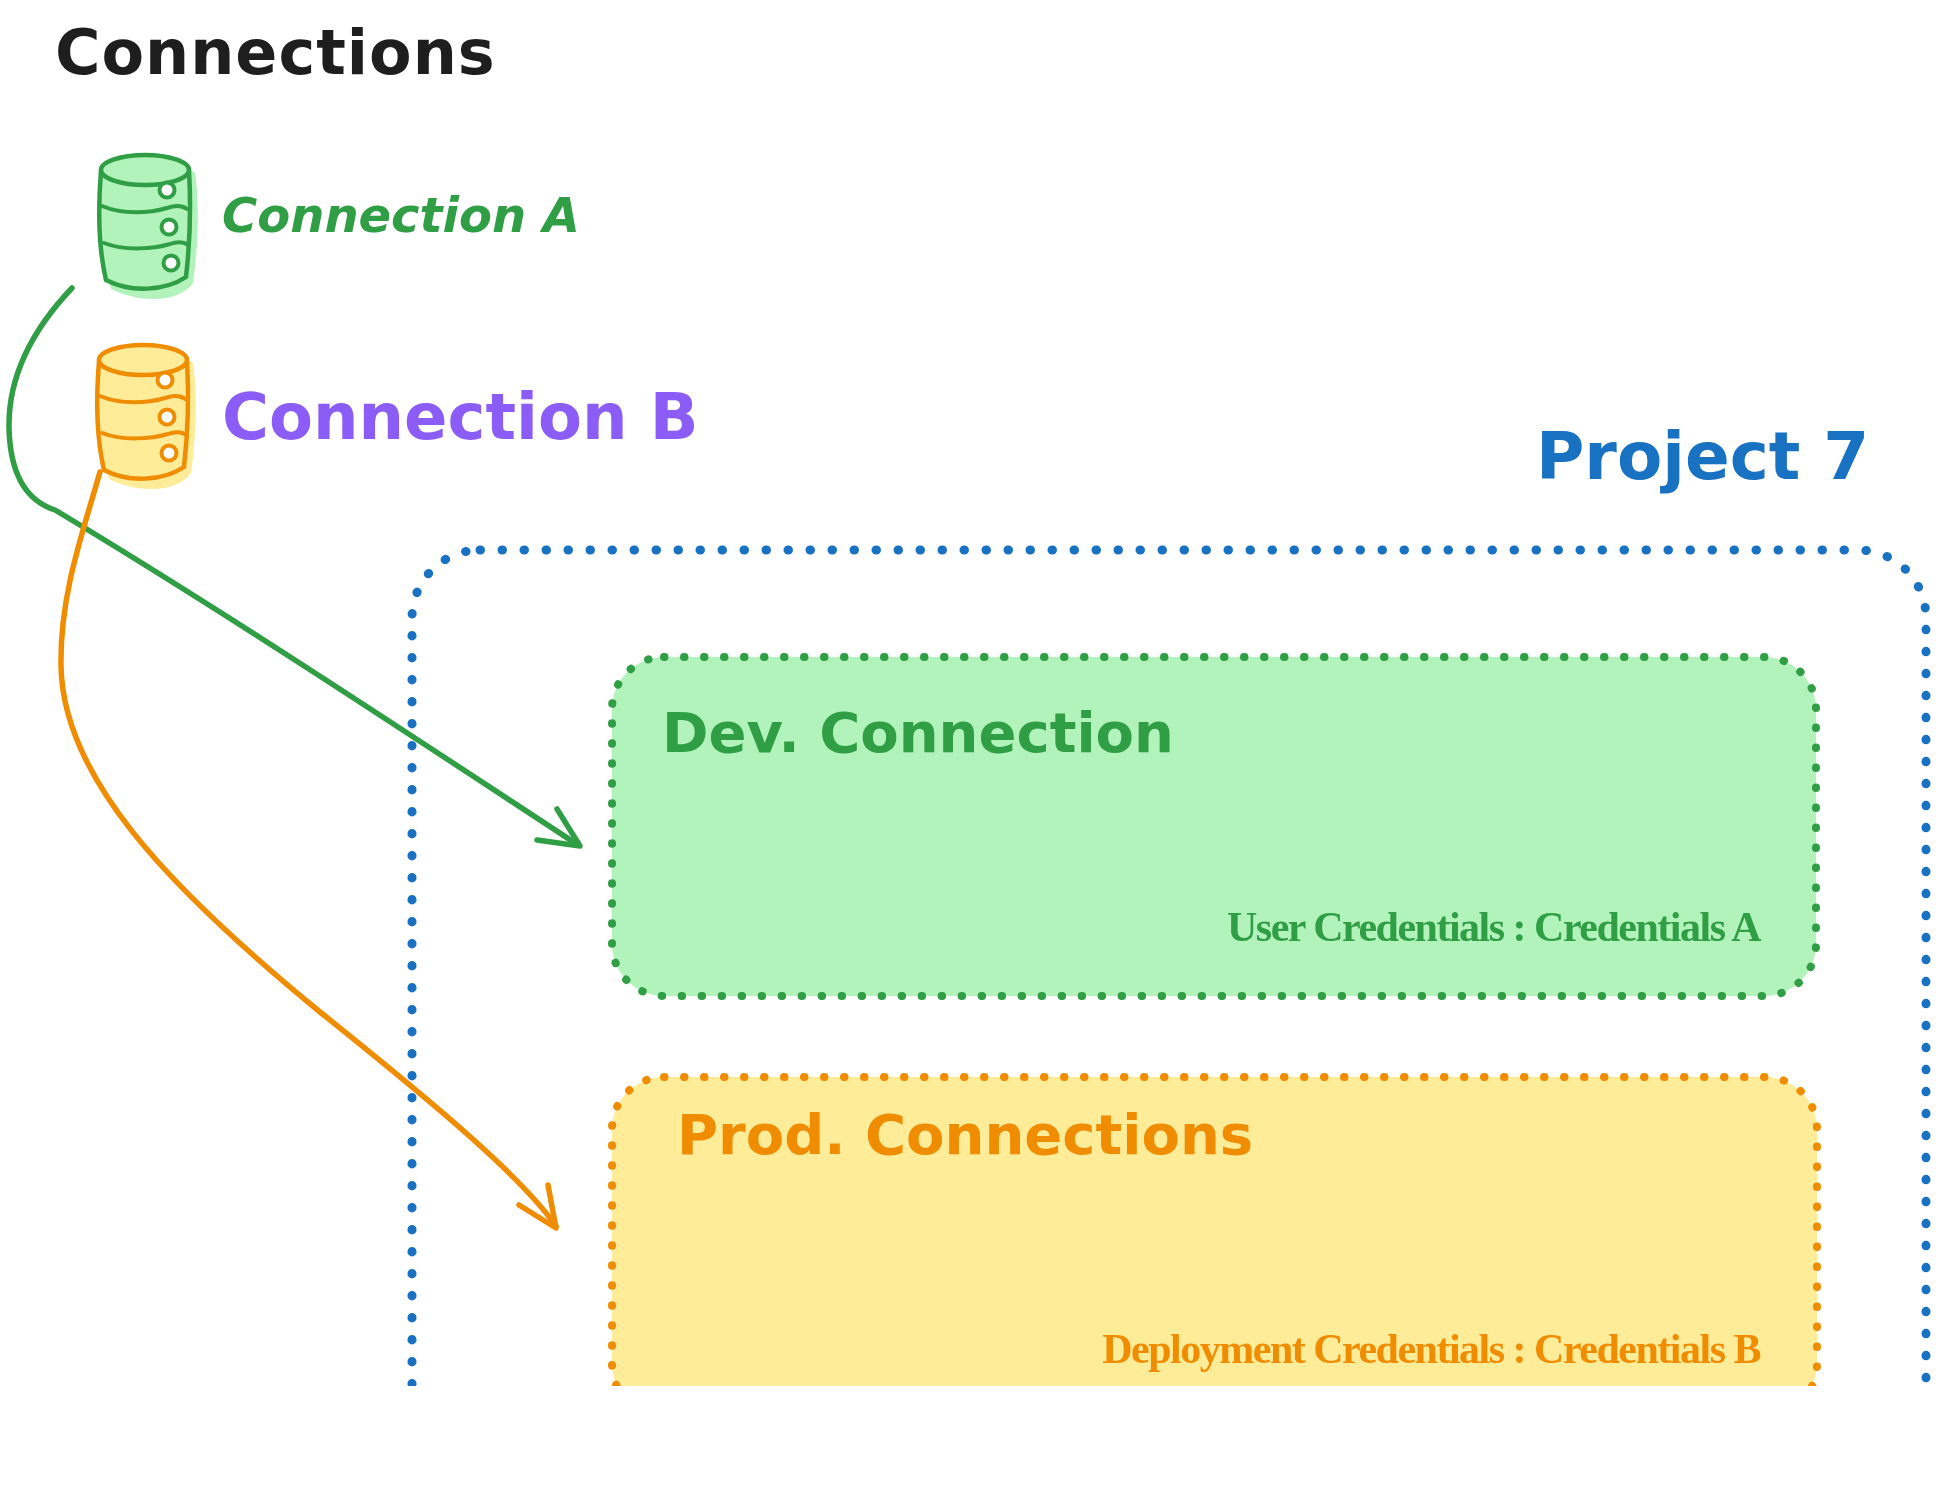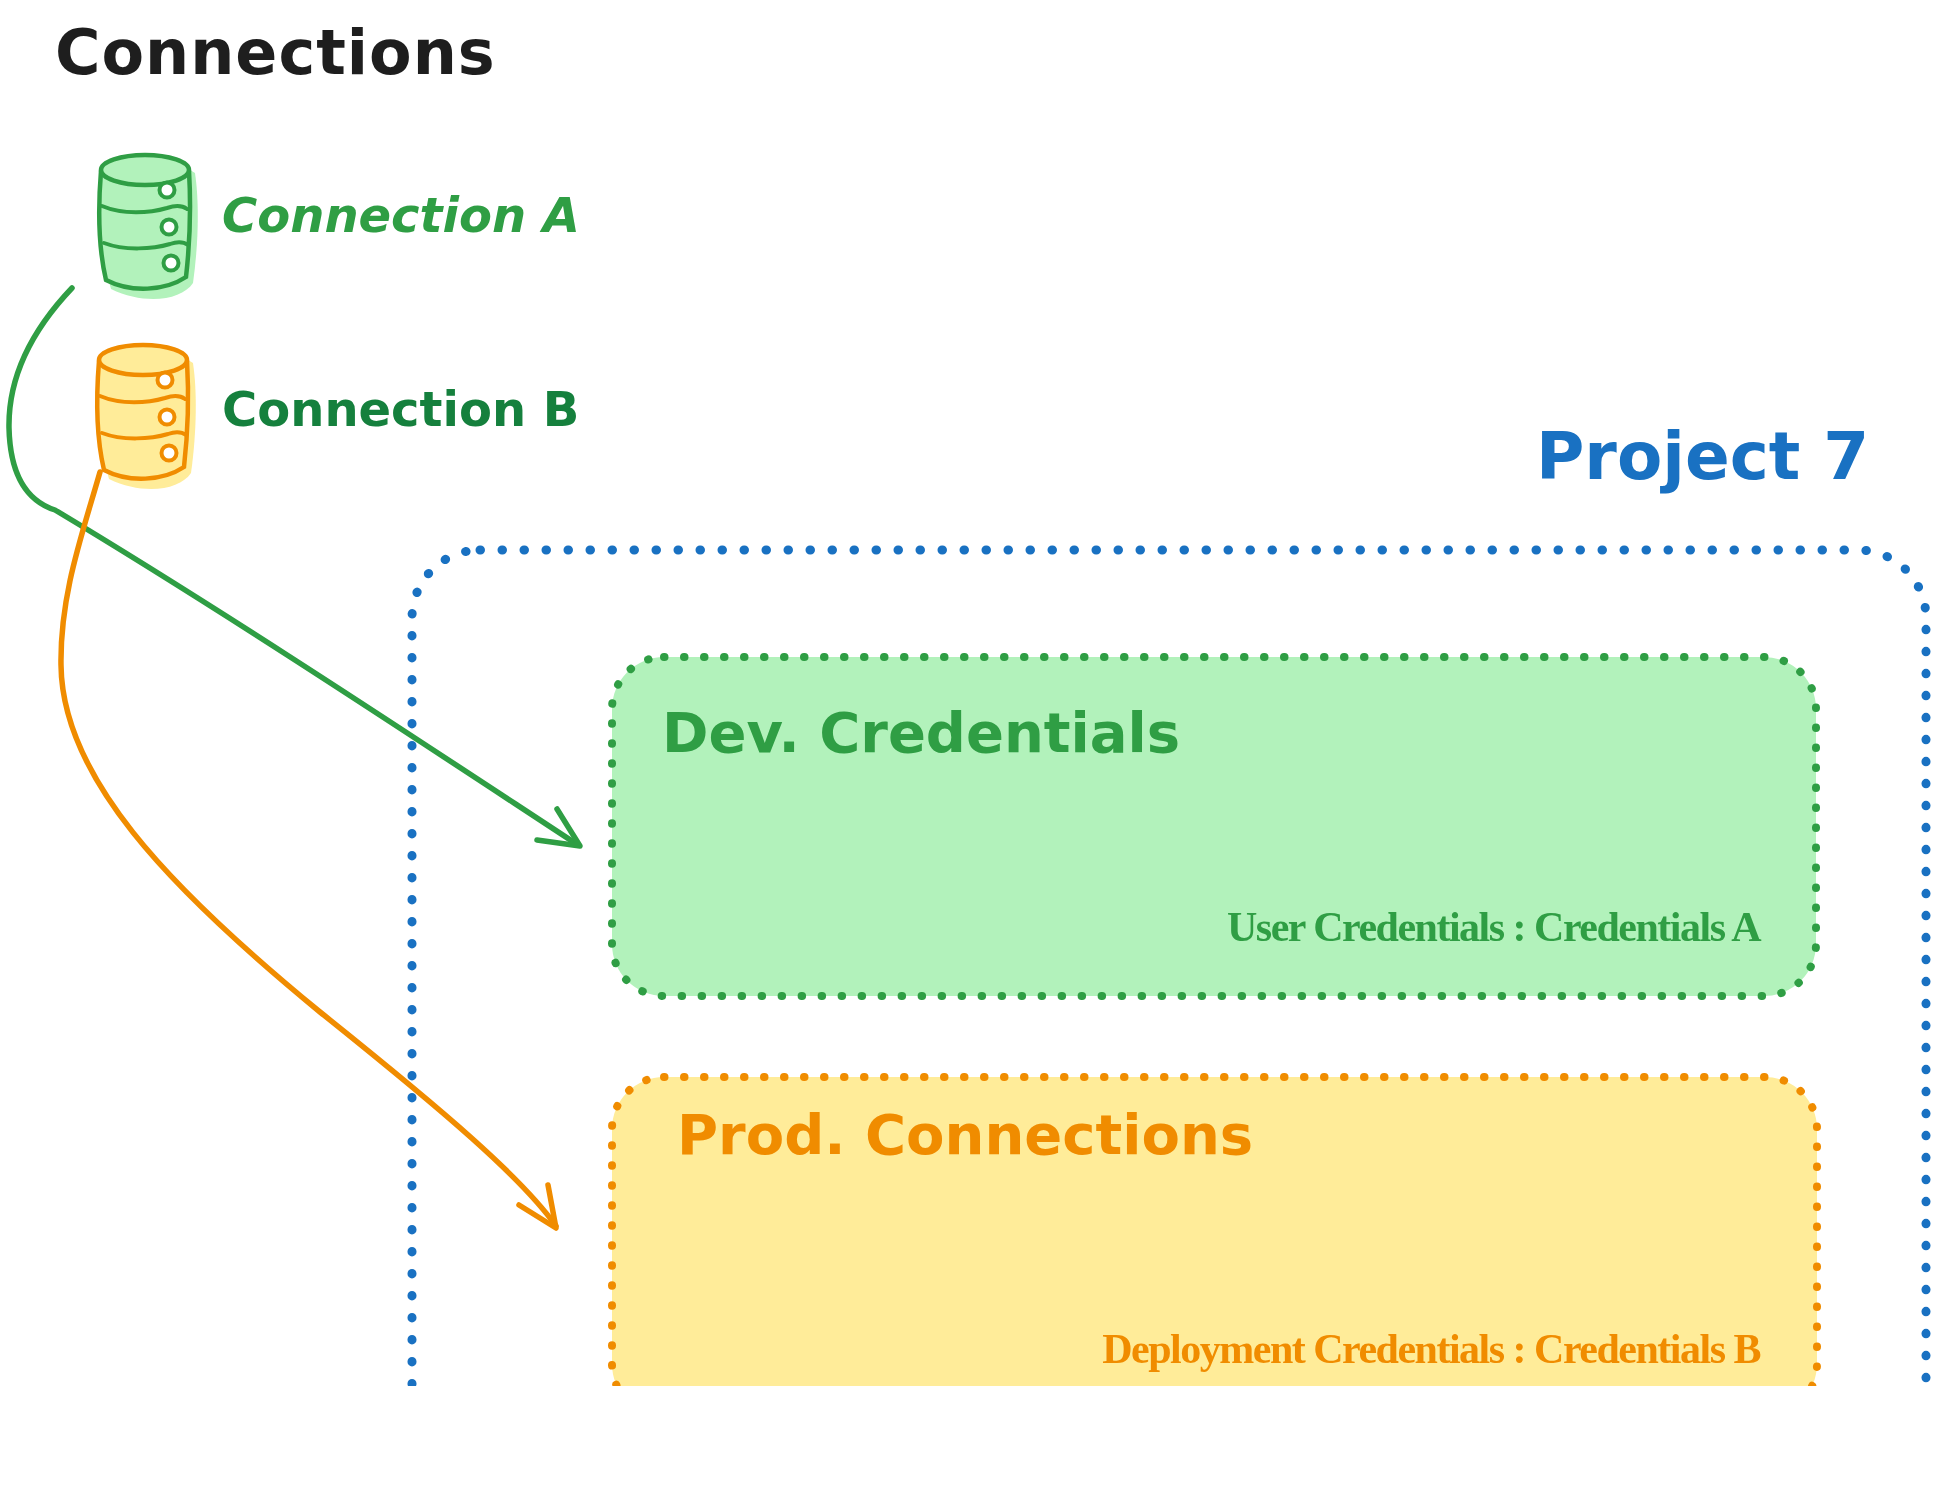--- a/index.html
+++ b/index.html
@@ -15,21 +15,21 @@
     position: absolute;
     left: 0; top: 0;
     width: 1948px; height: 1506px;
   }
   .txt { position: absolute; white-space: nowrap; line-height: 1.05; }
   .hand { font-family: "DejaVu Sans", sans-serif; }
   .mono { font-family: Liberation Serif, serif; letter-spacing: -1.5px; }
 
   .title-main   { left: 55px;  top: 20px;  font-size: 62px; font-weight: 700; color: #1e1e1e; letter-spacing: 1px; }
   .conn-a-label { left: 222px; top: 190px; font-size: 48px; font-weight: 600; color: #2f9e44; font-style: italic; }
-  .conn-b-label { left: 222px; top: 384px; font-size: 48px; font-weight: 600; color: #15803d; }
+  .conn-b-label { left: 222px; top: 384px; font-size: 64px; font-weight: 600; color: #8b5cf6; }
   .project-label{ left: 1536px;top: 422px; font-size: 66px; font-weight: 700; color: #1971c2; }
   .dev-header   { left: 662px; top: 704px; font-size: 56px; font-weight: 600; color: #2f9e44; }
   .prod-header  { left: 677px; top: 1106px;font-size: 56px; font-weight: 600; color: #f08c00; }
   .dev-creds    { right: 188px; top: 905px;  font-size: 42px; font-weight: 700; color: #2f9e44; }
   .prod-creds   { right: 188px; top: 1327px; font-size: 42px; font-weight: 700; color: #f08c00; }
 </style>
 </head>
 <body>
 
 <div class="canvas">
@@ -76,21 +76,21 @@
   </svg>
 
   <div class="txt hand title-main">Connections</div>
 
   <div class="txt hand conn-a-label">Connection A</div>
 
   <div class="txt hand conn-b-label">Connection B</div>
 
   <div class="txt hand project-label">Project 7</div>
 
-  <div class="txt hand dev-header">Dev. Credentials</div>
+  <div class="txt hand dev-header">Dev. Connection</div>
 
   <div class="txt mono dev-creds">User Credentials : Credentials A</div>
 
   <div class="txt hand prod-header">Prod. Connections</div>
 
   <div class="txt mono prod-creds">Deployment Credentials : Credentials B</div>
 
 </div>
 
 </body></html>

